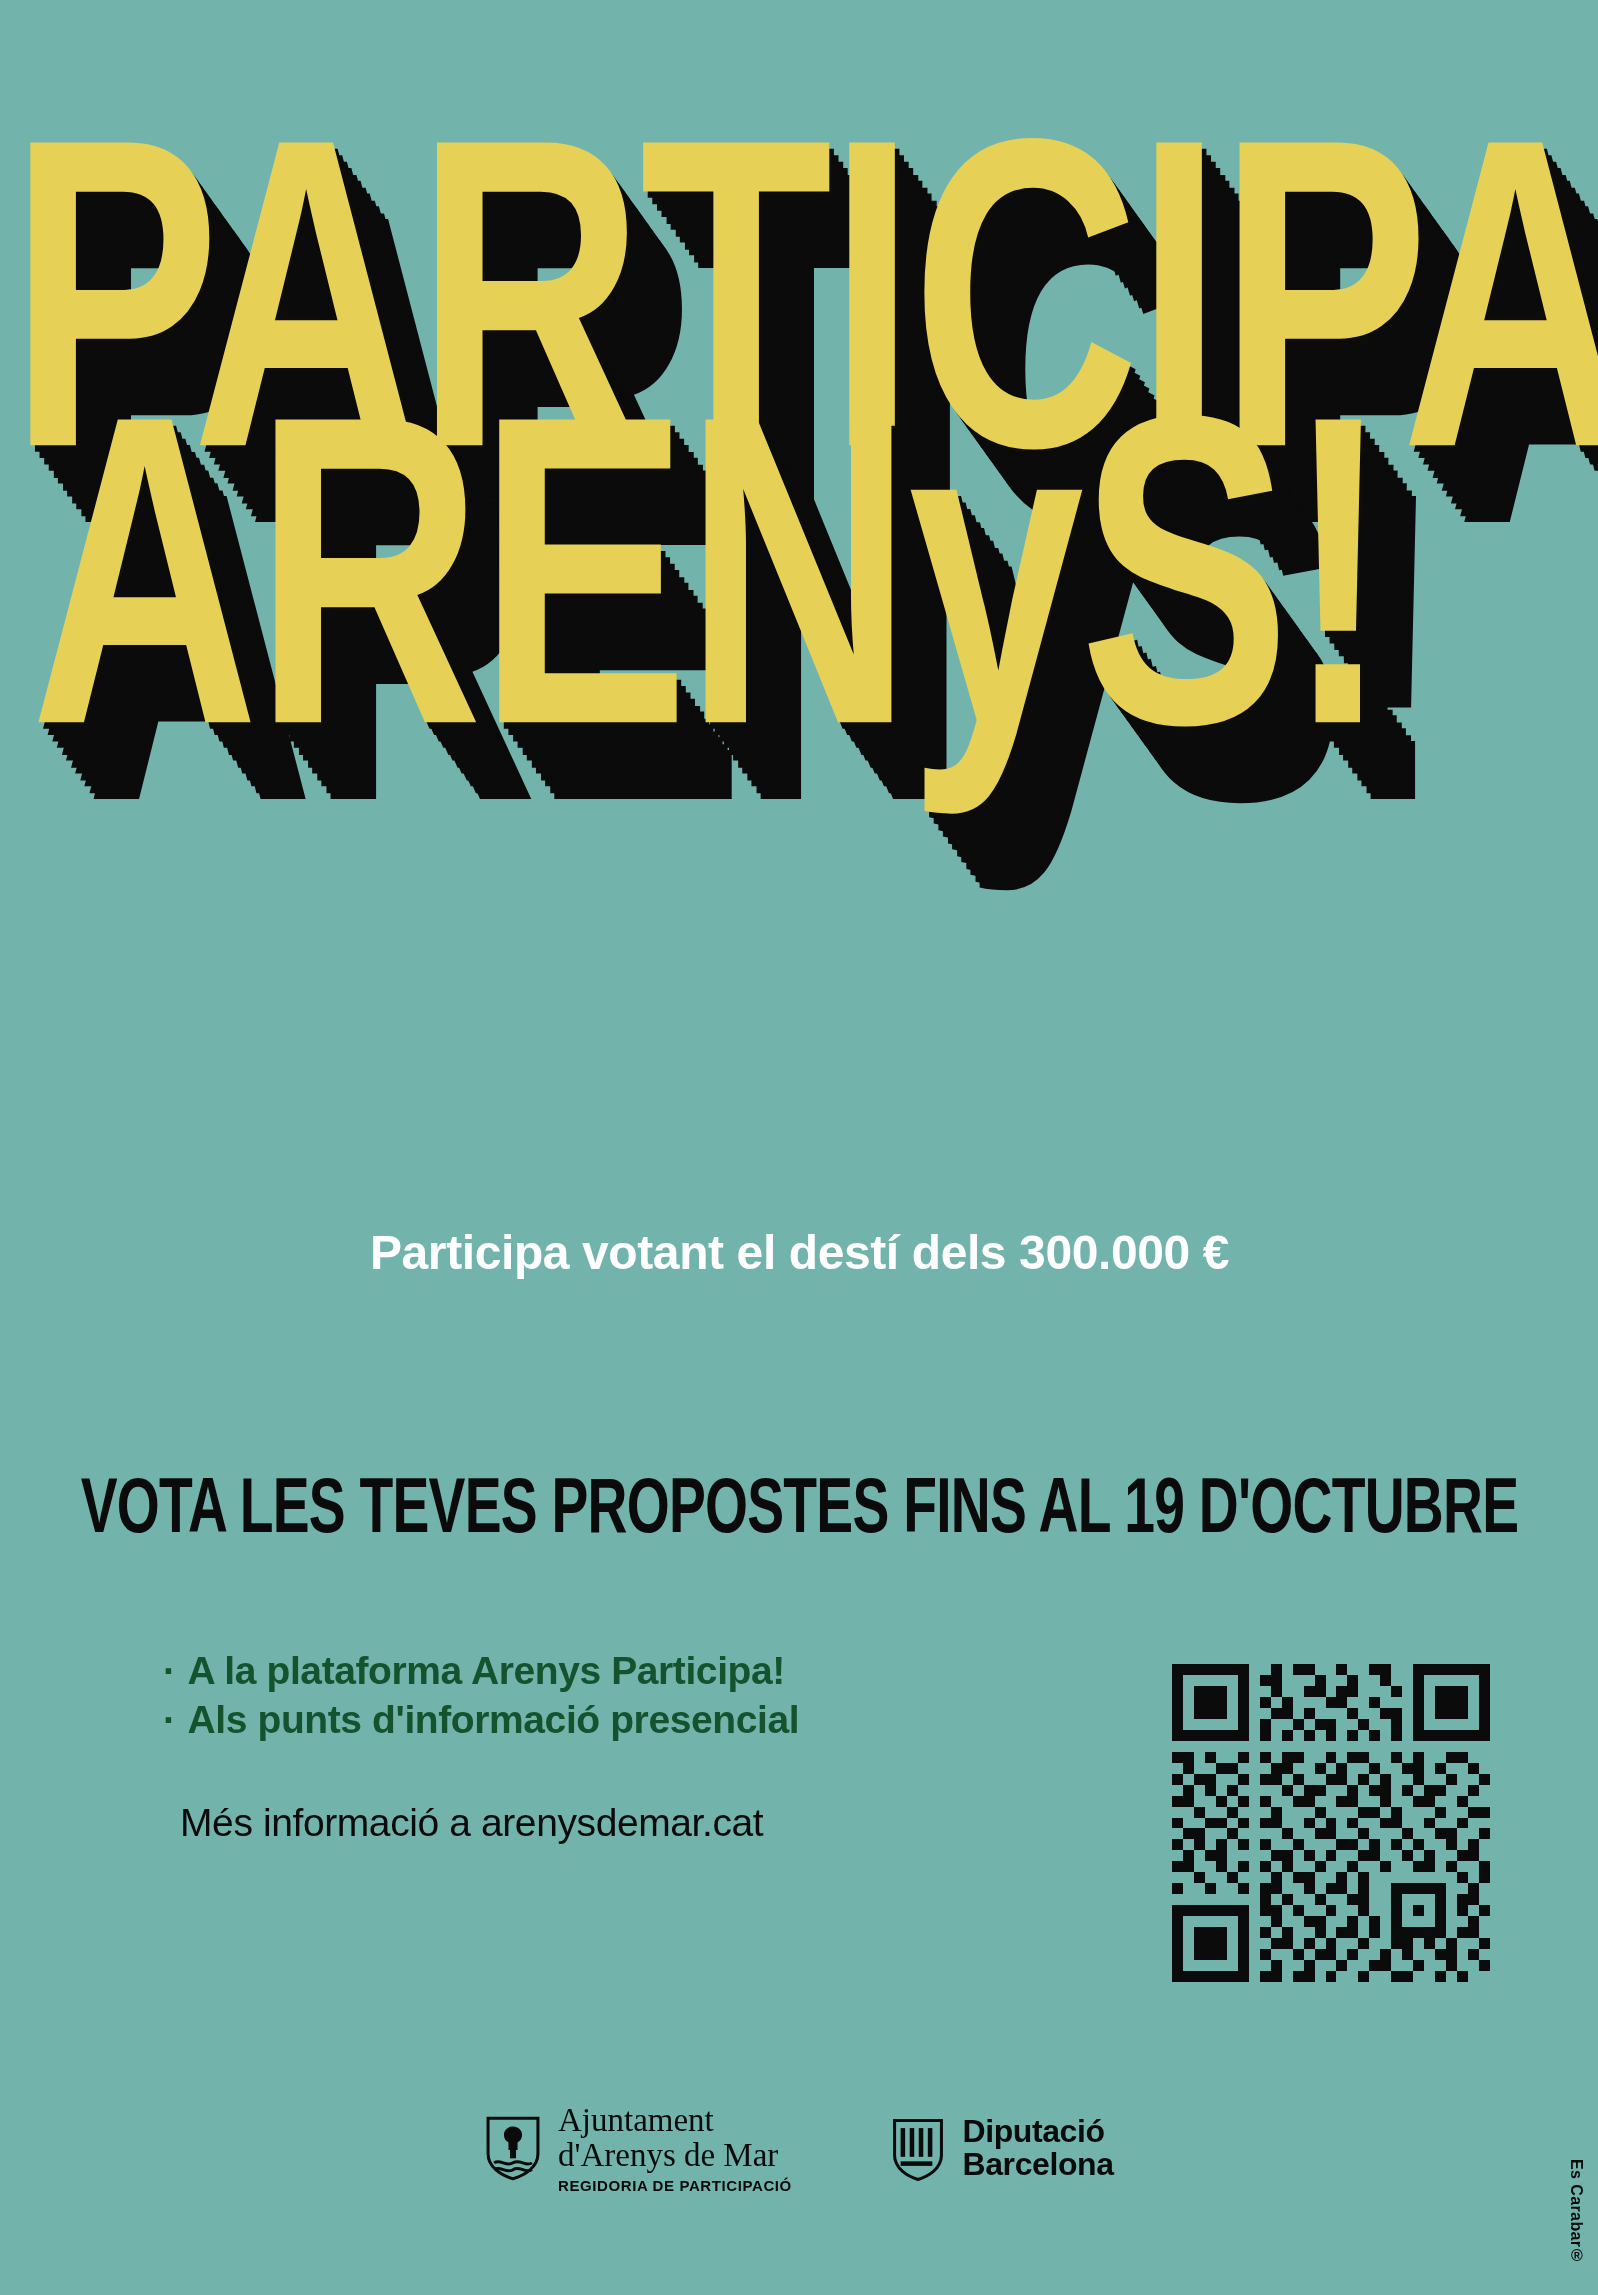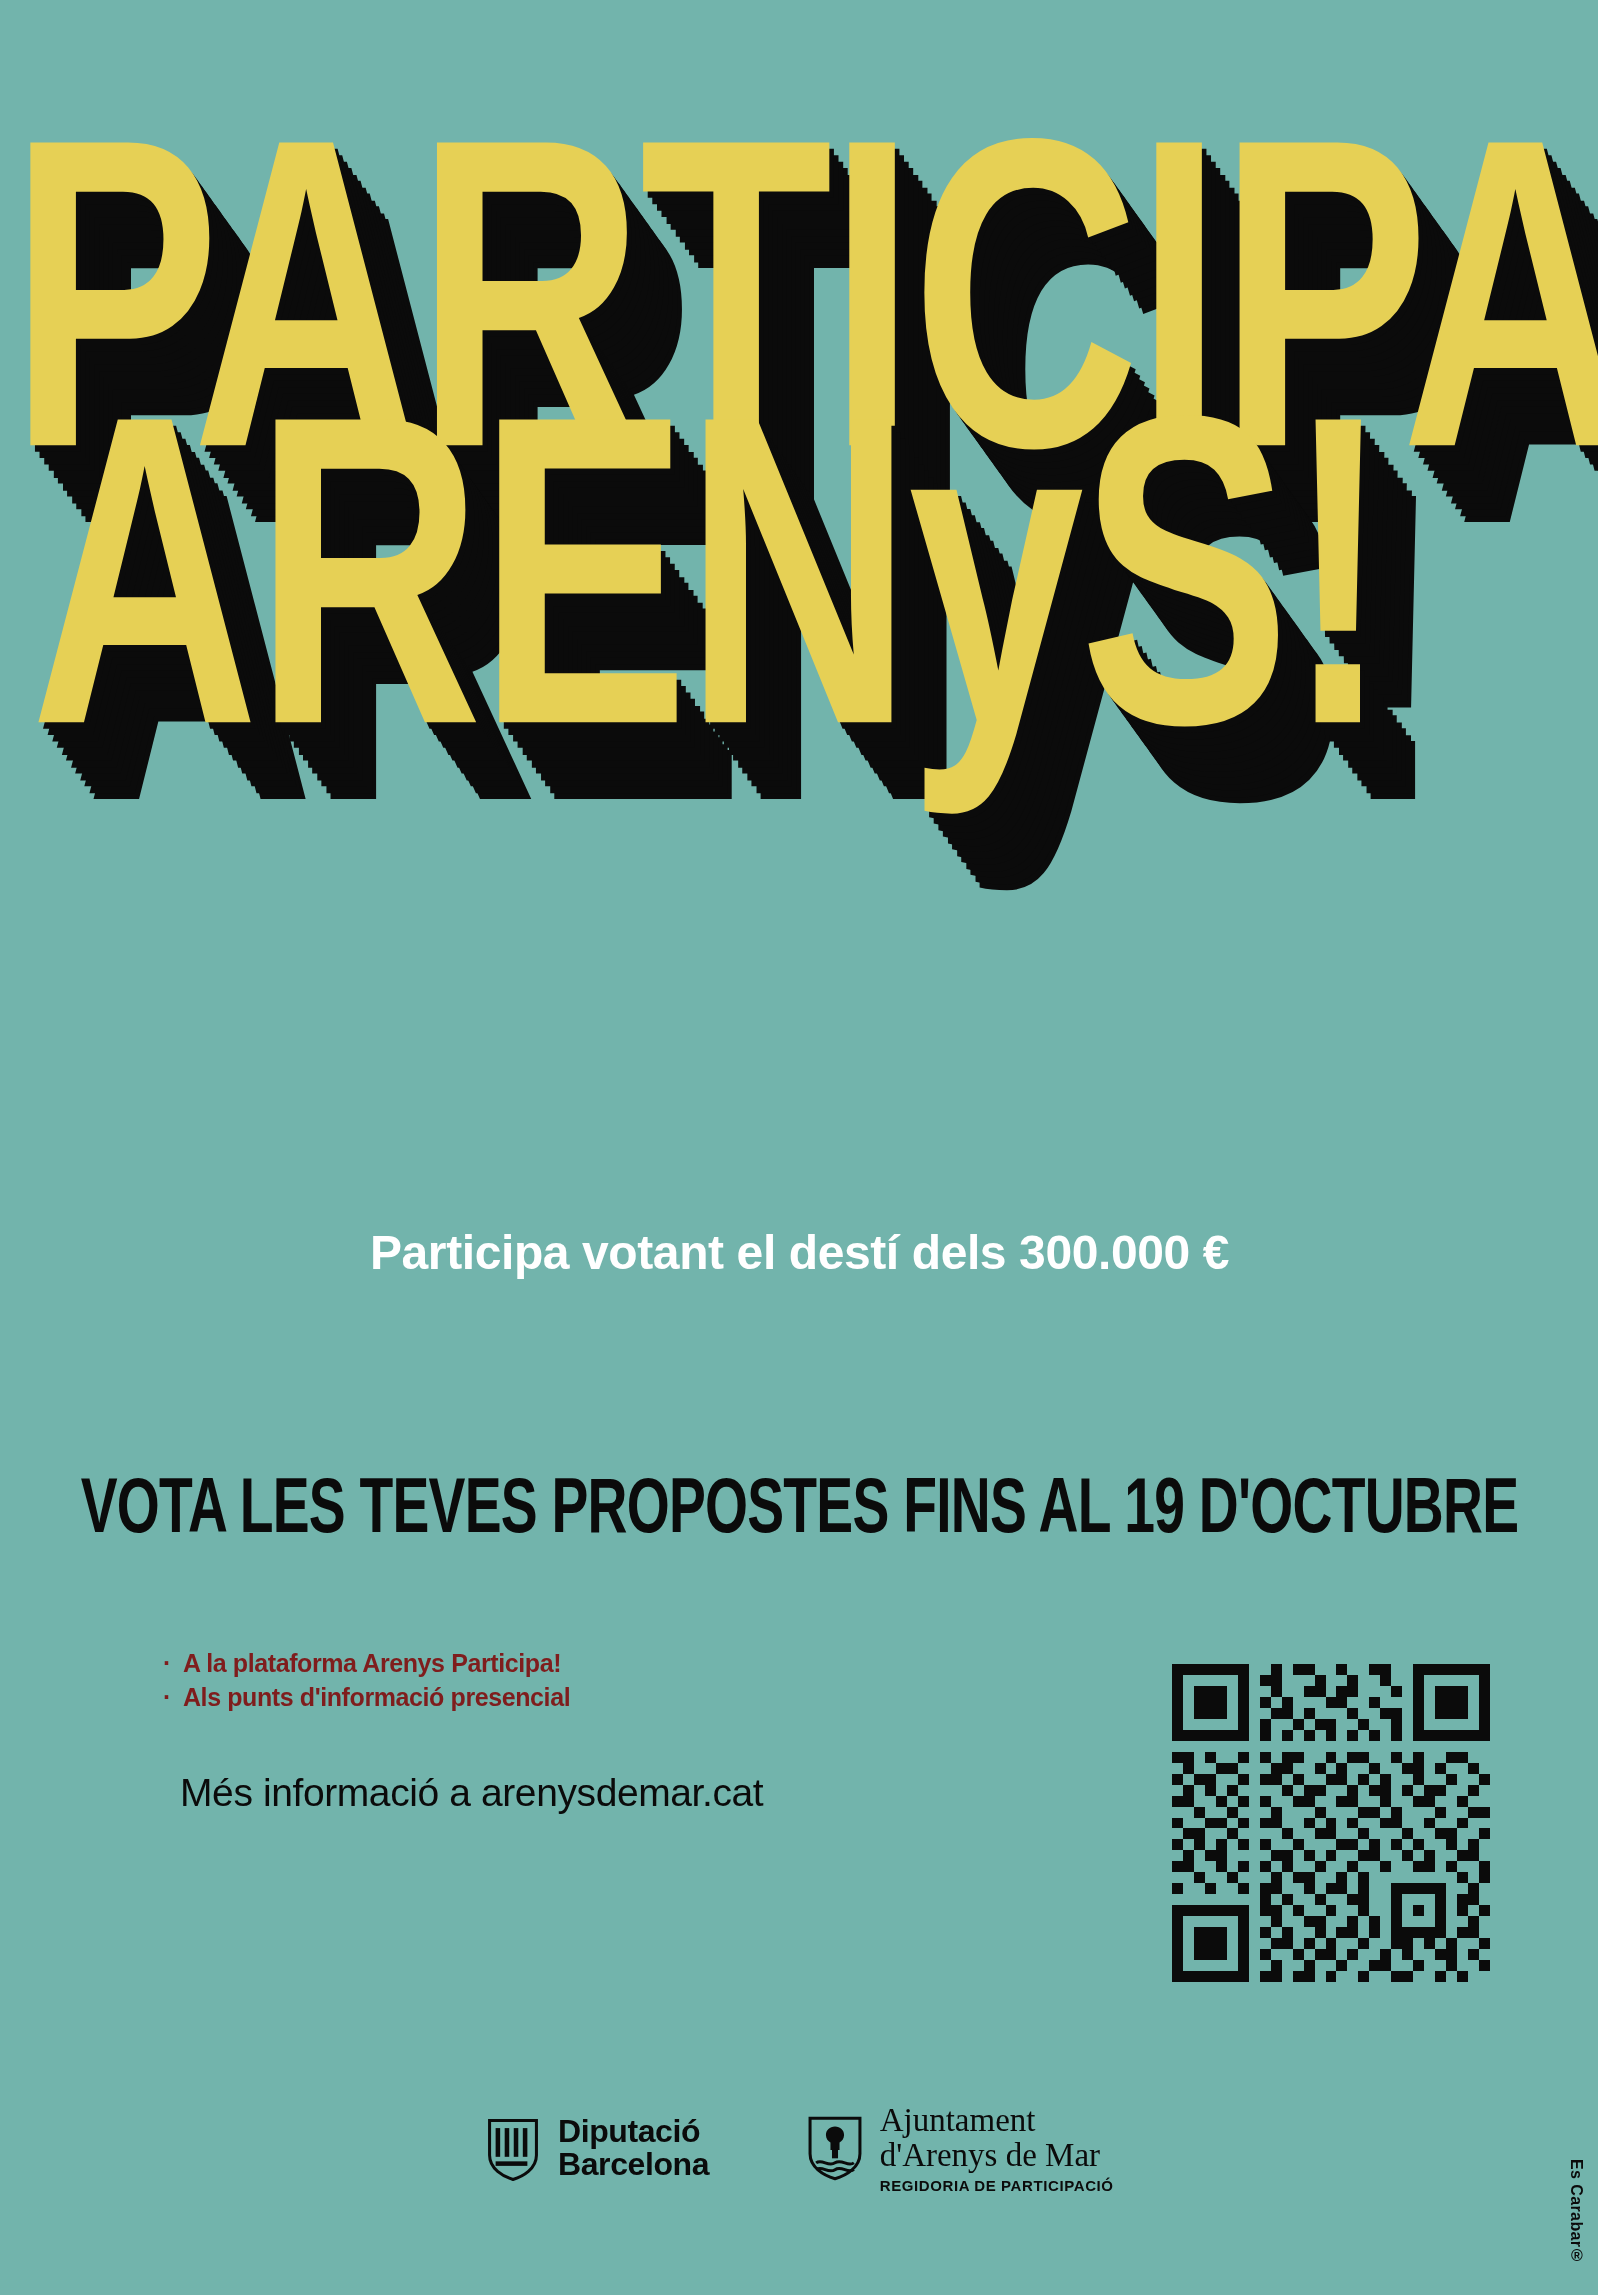--- a/index.html
+++ b/index.html
@@ -93,22 +93,22 @@
   }
 
   
   .info {
     position: absolute;
     left: 163px;
     top: 1649px;
     width: 908px;
   }
   .bullet {
-    color: #7f1d1d;
-    font-size: 25px;
+    color: #14532d;
+    font-size: 39px;
     font-weight: 700;
     letter-spacing: -0.4px;
     margin-bottom: 4.5px;
   }
   .bullet .dot { margin-right: 12px; }
   .url {
     color: #0b0b0b;
     font-size: 25px;
     font-weight: 700;
     letter-spacing: 0px;
@@ -467,46 +467,46 @@
           <rect x="24" y="28" width="1" height="1"></rect>
         <rect x="26" y="28" width="1" height="1"></rect>
       </g>
     </svg>
   </div>
 
   <div class="footer">
 
     <div class="logo">
       <svg class="crest" viewBox="0 0 74 86">
+        <path d="M4 3 H70 V50 C70 68 52 79 37 83 C22 79 4 68 4 50 Z" fill="none" stroke="#0b0b0b" stroke-width="4"></path>
+        <path d="M37 14 C30 14 25 19 25 25 C25 30 28 33 31 35 L31 45 H43 L43 35 C46 33 49 30 49 25 C49 19 44 14 37 14 Z" fill="#0b0b0b"></path>
+        <rect x="33" y="44" width="8" height="12" fill="#0b0b0b"></rect>
+        <path d="M12 62 C20 56 28 68 37 62 C46 56 54 68 62 62" fill="none" stroke="#0b0b0b" stroke-width="4"></path>
+        <path d="M12 71 C20 65 28 77 37 71 C46 65 54 77 62 71" fill="none" stroke="#0b0b0b" stroke-width="4"></path>
+      </svg>
+      <div class="logo-text">
+        <div class="l1">Ajuntament</div>
+        <div class="l2">d'Arenys de Mar</div>
+        <div class="l3">REGIDORIA DE PARTICIPACIÓ</div>
+      </div>
+    </div>
+
+    <div class="logo">
+      <svg class="crest" viewBox="0 0 74 86">
         <path d="M6 6 H68 V52 C68 70 50 80 37 84 C24 80 6 70 6 52 Z" fill="none" stroke="#0b0b0b" stroke-width="4"></path>
         <rect x="14" y="16" width="6" height="38" fill="#0b0b0b"></rect>
         <rect x="26" y="16" width="6" height="38" fill="#0b0b0b"></rect>
         <rect x="38" y="16" width="6" height="38" fill="#0b0b0b"></rect>
         <rect x="50" y="16" width="6" height="38" fill="#0b0b0b"></rect>
         <rect x="14" y="60" width="42" height="6" fill="#0b0b0b"></rect>
       </svg>
       <div class="logo-text logo2-text">
         <div class="d1">Diputació</div>
         <div class="d2">Barcelona</div>
       </div>
     </div>
 
-    <div class="logo">
-      <svg class="crest" viewBox="0 0 74 86">
-        <path d="M4 3 H70 V50 C70 68 52 79 37 83 C22 79 4 68 4 50 Z" fill="none" stroke="#0b0b0b" stroke-width="4"></path>
-        <path d="M37 14 C30 14 25 19 25 25 C25 30 28 33 31 35 L31 45 H43 L43 35 C46 33 49 30 49 25 C49 19 44 14 37 14 Z" fill="#0b0b0b"></path>
-        <rect x="33" y="44" width="8" height="12" fill="#0b0b0b"></rect>
-        <path d="M12 62 C20 56 28 68 37 62 C46 56 54 68 62 62" fill="none" stroke="#0b0b0b" stroke-width="4"></path>
-        <path d="M12 71 C20 65 28 77 37 71 C46 65 54 77 62 71" fill="none" stroke="#0b0b0b" stroke-width="4"></path>
-      </svg>
-      <div class="logo-text">
-        <div class="l1">Ajuntament</div>
-        <div class="l2">d'Arenys de Mar</div>
-        <div class="l3">REGIDORIA DE PARTICIPACIÓ</div>
-      </div>
-    </div>
-
   </div>
 
   <div class="credit">Es Carabar®</div>
 
 </div>
 
 
 </body></html>

